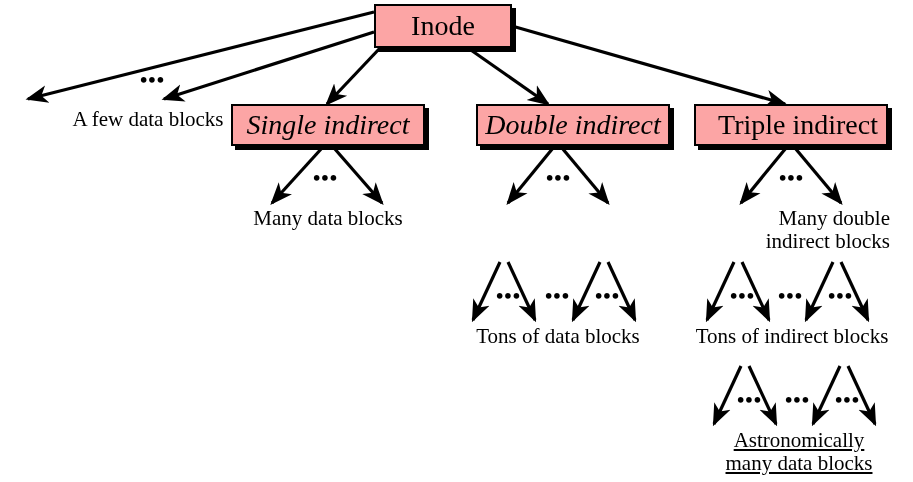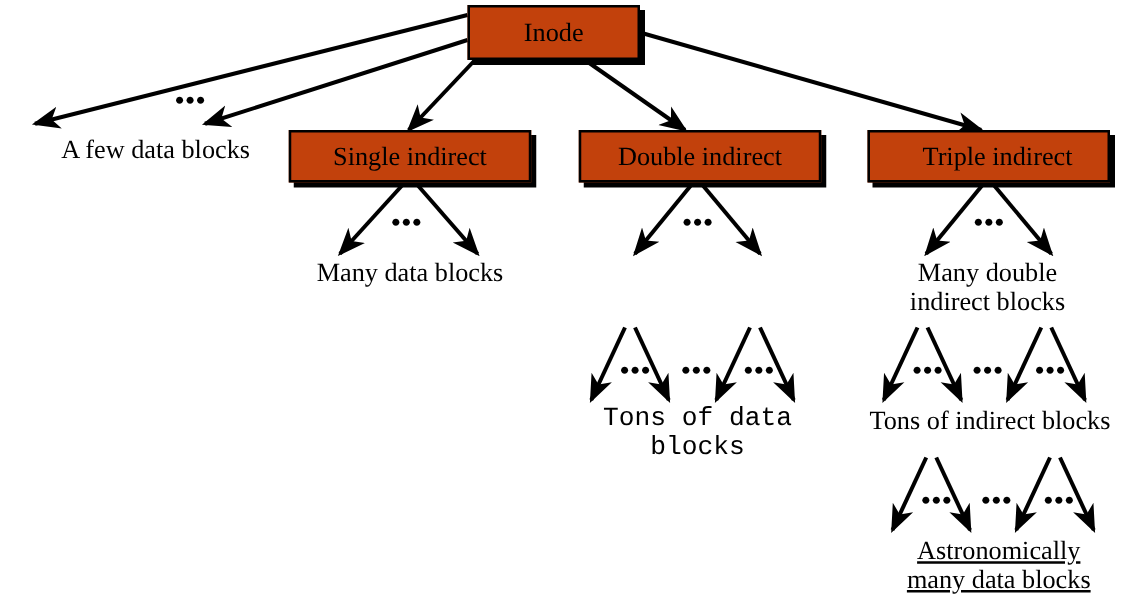--- a/index.html
+++ b/index.html
@@ -21,27 +21,27 @@
     position: absolute;
     left: 0;
     top: 0;
     width: 913px;
     height: 482px;
     pointer-events: none;
   }
   .node-box {
     position: absolute;
     box-sizing: border-box;
-    background: #c2410c;
+    background: #fca5a5;
     border: 2px solid #000000;
     box-shadow: 4px 4px 0 0 #000000;
     display: flex;
     align-items: center;
     justify-content: center;
-    font-size: 21px;
+    font-size: 28px;
     color: #000000;
     line-height: 1;
     z-index: 3;
   }
   .leaf-label {
     position: absolute;
     text-align: center;
     font-size: 21px;
     color: #000000;
     line-height: 1.08;
@@ -93,40 +93,40 @@
         <line x1="749" y1="366" x2="776" y2="424" marker-end="url(#arrowhead)"></line>
         <line x1="840" y1="366" x2="813" y2="424" marker-end="url(#arrowhead)"></line>
         <line x1="848" y1="366" x2="875" y2="424" marker-end="url(#arrowhead)"></line>
       </g>
   </svg>
 
   <div class="node-box" style="left:374px; top:4px; width:138px; height:44px;">
     <span>Inode</span>
   </div>
 
-  <div class="node-box" style="left:231px; top:104px; width:194px; height:42px;">
+  <div class="node-box" style="left:231px; top:104px; width:194px; height:42px;font-style:italic;">
     <span>Single indirect</span>
   </div>
 
-  <div class="node-box" style="left:463px; top:104px; width:194px; height:42px;">
+  <div class="node-box" style="left:476px; top:104px; width:194px; height:42px;font-style:italic;">
     <span>Double indirect</span>
   </div>
 
   <div class="node-box" style="left:694px; top:104px; width:194px; height:42px;padding-left:14px;">
     <span>Triple indirect</span>
   </div>
 
-  <div class="leaf-label" style="left:0px; top:108px; width:200px; text-align:right;">A few data blocks</div>
+  <div class="leaf-label" style="left:0px; top:108px; width:200px; text-align:center;padding-left:48px;">A few data blocks</div>
 
   <div class="leaf-label" style="left:218px; top:207px; width:220px;">Many data blocks</div>
 
 
-  <div class="leaf-label" style="left:448px; top:325px; width:220px;font-family:Liberation Mono, monospace;">Tons of data blocks</div>
+  <div class="leaf-label" style="left:448px; top:325px; width:220px;">Tons of data blocks</div>
 
-  <div class="leaf-label" style="left:690px; top:207px; width:200px;">Many double
+  <div class="leaf-label" style="left:690px; top:207px; width:200px;text-align:right;">Many double
 indirect blocks</div>
 
   <div class="leaf-label" style="left:672px; top:325px; width:240px;">Tons of indirect blocks</div>
 
   <div class="leaf-label" style="left:686px; top:429px; width:226px;text-decoration:underline;">Astronomically
 many data blocks</div>
 
   <div id="ellipsis-layer">
       <div class="ellipsis" style="left: 140px; top: 70px;">•••</div>
       <div class="ellipsis" style="left: 313px; top: 168px;">•••</div>

